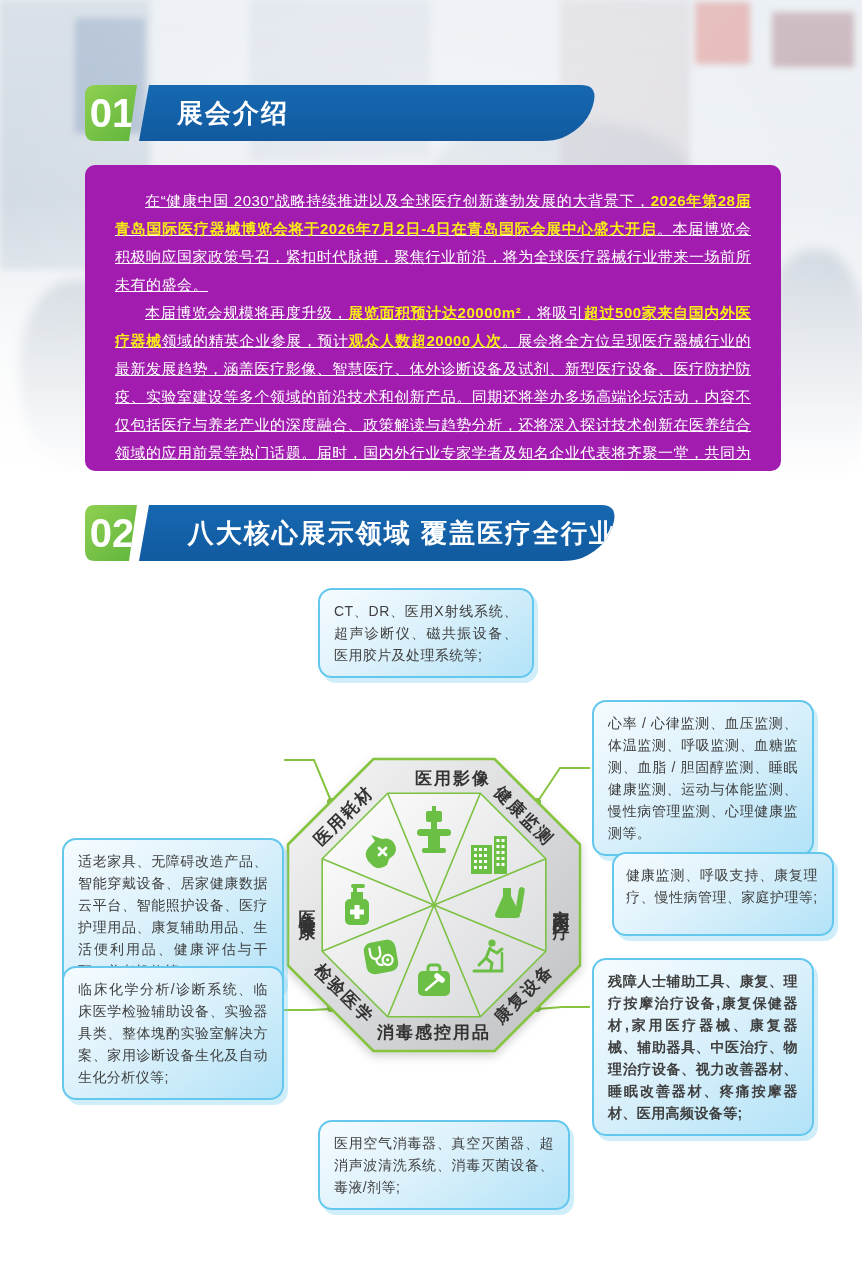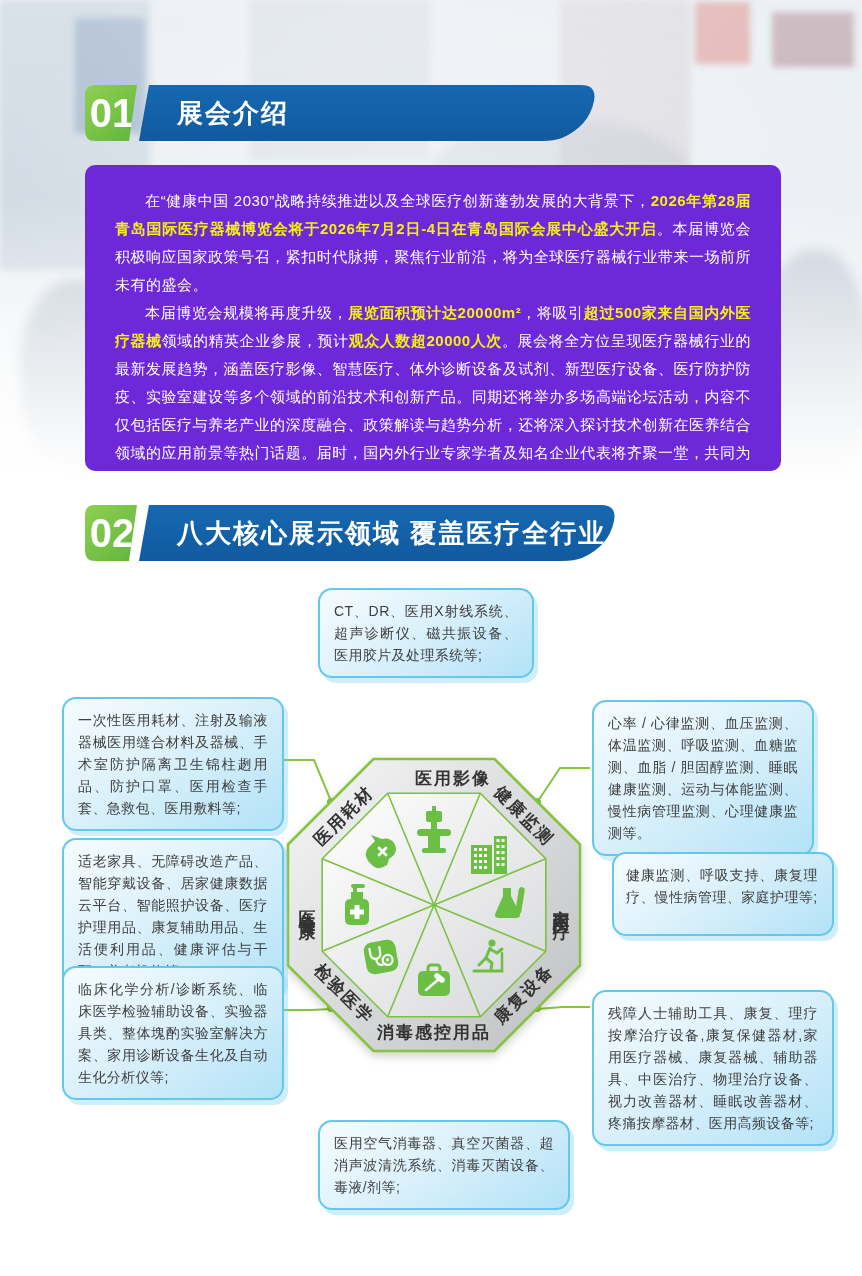--- a/index.html
+++ b/index.html
@@ -19,27 +19,27 @@
   .ribbon{position:absolute;height:56px;}
   .num-badge{position:absolute;left:0;top:0;width:62px;height:56px;
     background:linear-gradient(135deg,#8fd051 0%,#5cb33b 100%);
     clip-path:path("M10 0 L52 0 L44 56 L10 56 Q0 56 0 46 L0 10 Q0 0 10 0 Z");
     color:#fff;font-size:40px;font-weight:700;display:flex;align-items:center;justify-content:center;
     padding-right:8px;box-sizing:border-box;}
   .ribbon-bar{position:absolute;left:50px;top:0;height:56px;
     background:linear-gradient(180deg,#1668b1 0%,#115a9f 100%);
     clip-path:path("M14 0 L446 0 Q462 0 459 16 Q454 41 427 53 Q419 56 407 56 L4 56 Z");
     color:#fff;display:flex;align-items:center;}
-  .ribbon-bar.w2{clip-path:path("M14 0 L466 0 Q482 0 479 16 Q474 41 447 53 Q439 56 427 56 L4 56 Z");}
+  .ribbon-bar.w2{clip-path:path("M14 0 L466 0 Q482 0 479 16 Q474 41 447 53 Q439 56 427 56 L4 56 Z");justify-content:flex-end;}
   .ribbon-title{padding-left:42px;font-size:26px;font-weight:700;letter-spacing:2px;}
 
   
   .intro-box{position:absolute;left:85px;top:165px;width:696px;height:306px;border-radius:10px;
-    background:#6d28d9;box-sizing:border-box;padding:22px 30px 20px 30px;
-    color:#ffffff;font-size:15px;line-height:28px;text-align:justify;letter-spacing:.5px;}
+    background:#a21caf;box-sizing:border-box;padding:22px 30px 20px 30px;
+    color:#ffffff;font-size:15px;line-height:28px;text-align:justify;letter-spacing:.5px;text-decoration:underline;}
   .intro-box p{margin:0;text-indent:2em;}
   .intro-box .hl{color:#f8ee15;font-weight:700;}
 
   
   .callout{position:absolute;border-radius:14px;box-sizing:border-box;
     background:linear-gradient(145deg,#f6fcff 0%,#dcf1fb 45%,#b2e2f7 100%);
     border:2px solid #63c7ee;box-shadow:4px 5px 0 rgba(120,205,240,.35);
     padding:10px 14px;font-size:14px;line-height:22px;color:#3f3f3f;text-align:justify;letter-spacing:.4px;}
 
   
@@ -213,21 +213,20 @@
   <div class="octa-label" style="left:434px;top:778px;margin-left:19px;">医用影像</div>
   <div class="octa-label rpos" style="left:524px;top:816px;">健康监测</div>
   <div class="octa-label vert" style="left:561px;top:905px;">家用医疗</div>
   <div class="octa-label rneg" style="left:524px;top:994px;">康复设备</div>
   <div class="octa-label" style="left:434px;top:1032px;">消毒感控用品</div>
   <div class="octa-label rpos" style="left:344px;top:994px;">检验医学</div>
   <div class="octa-label vert" style="left:307px;top:905px;">医养健康</div>
   <div class="octa-label rneg" style="left:344px;top:816px;">医用耗材</div>
 
   <div class="callout" style="left:318px;top:588px;width:216px;min-height:84px;">CT、DR、医用X射线系统、超声诊断仪、磁共振设备、医用胶片及处理系统等;</div>
-  <div class="callout" style="left:62px;top:697px;width:222px;min-height:115px;">一次性医用耗材、注射及输液器械医用缝合材料及器械、手术室防护隔离卫生锦柱趔用品、防护口罩、医用检查手套、急救包、医用敷料等;</div>
   <div class="callout" style="left:62px;top:838px;width:222px;min-height:118px;">适老家具、无障碍改造产品、智能穿戴设备、居家健康数据云平台、智能照护设备、医疗护理用品、康复辅助用品、生活便利用品、健康评估与干预、养老机构等。</div>
   <div class="callout" style="left:62px;top:966px;width:222px;min-height:124px;">临床化学分析/诊断系统、临床医学检验辅助设备、实验器具类、整体塊酌实验室解决方案、家用诊断设备生化及自动生化分析仪等;</div>
   <div class="callout" style="left:592px;top:700px;width:222px;min-height:120px;">心率 / 心律监测、血压监测、体温监测、呼吸监测、血糖监测、血脂 / 胆固醇监测、睡眠健康监测、运动与体能监测、慢性病管理监测、心理健康监测等。</div>
   <div class="callout" style="left:612px;top:852px;width:222px;min-height:84px;padding-left:12px;">健康监测、呼吸支持、康复理疗、慢性病管理、家庭护理等;</div>
-  <div class="callout" style="left:592px;top:990px;width:242px;min-height:138px;">残障人士辅助工具、康复、理疗按摩治疗设备,康复保健器材,家用医疗器械、康复器械、辅助器具、中医治疗、物理治疗设备、视力改善器材、睡眠改善器材、疼痛按摩器材、医用高频设备等;</div>
+  <div class="callout" style="left:592px;top:958px;width:222px;min-height:138px;font-weight:bold;">残障人士辅助工具、康复、理疗按摩治疗设备,康复保健器材,家用医疗器械、康复器械、辅助器具、中医治疗、物理治疗设备、视力改善器材、睡眠改善器材、疼痛按摩器材、医用高频设备等;</div>
   <div class="callout" style="left:318px;top:1120px;width:252px;min-height:86px;">医用空气消毒器、真空灭菌器、超消声波清洗系统、消毒灭菌设备、毒液/剂等;</div>
 
 </div>
 
 </body></html>

